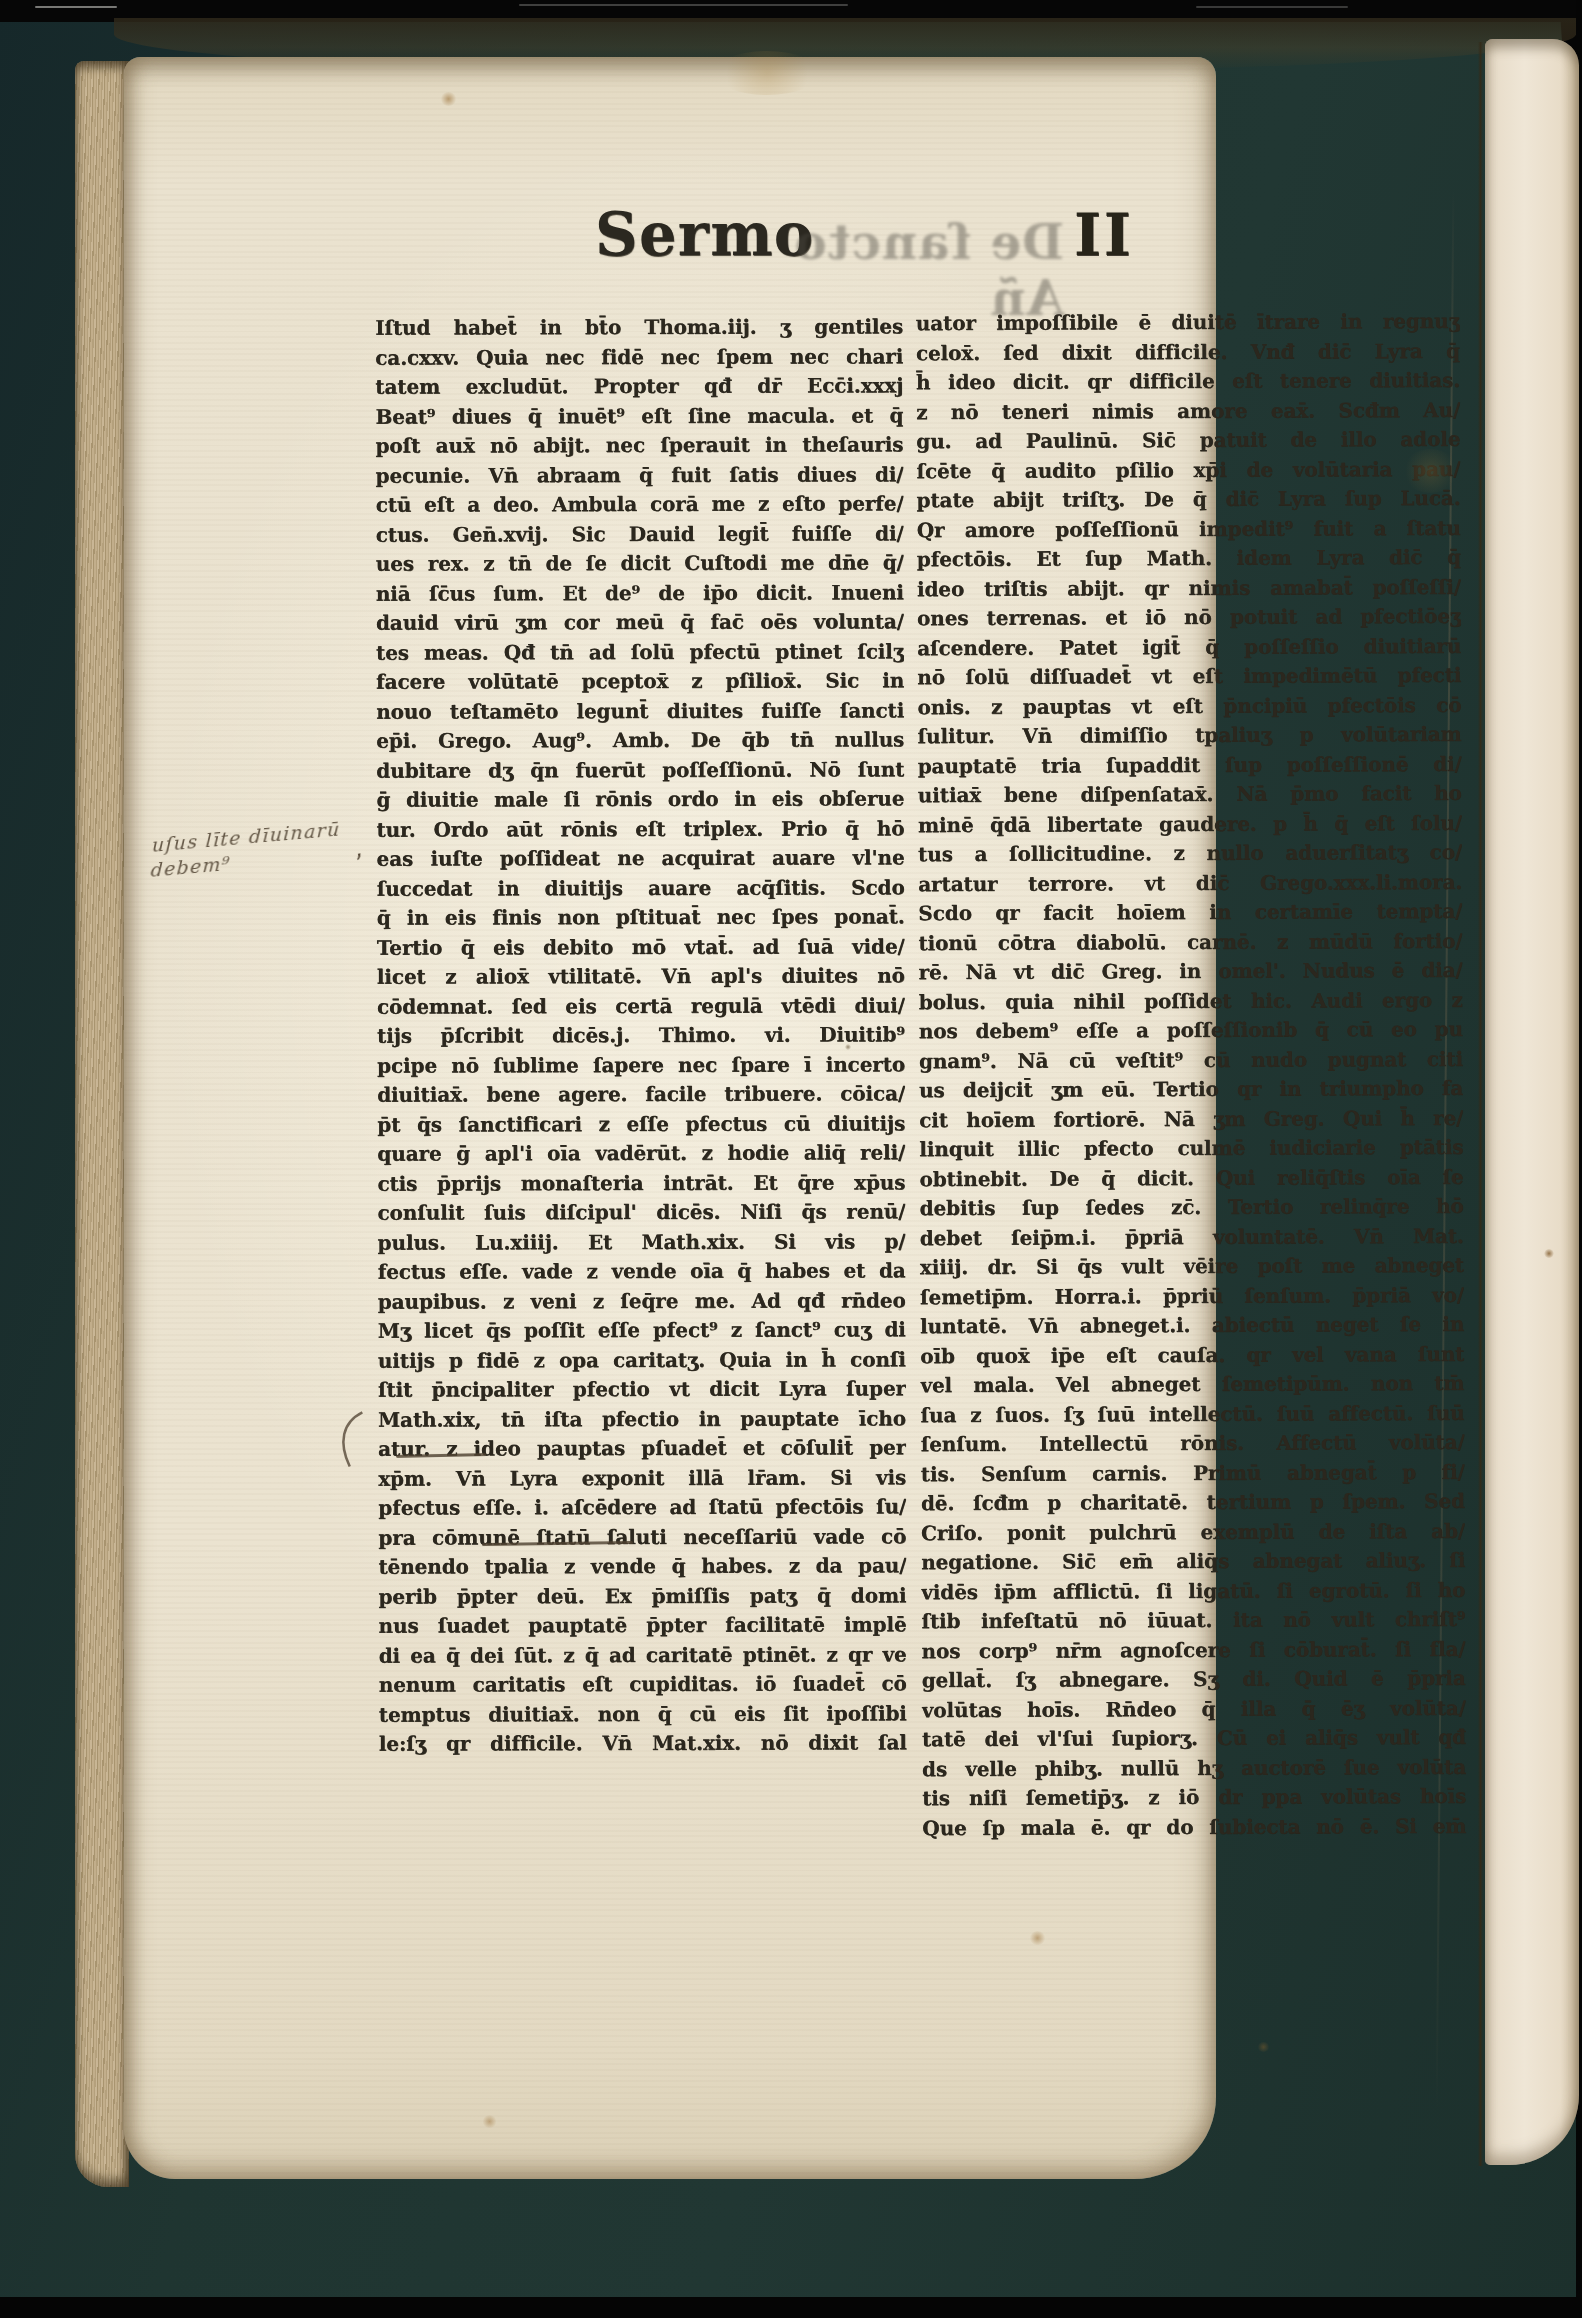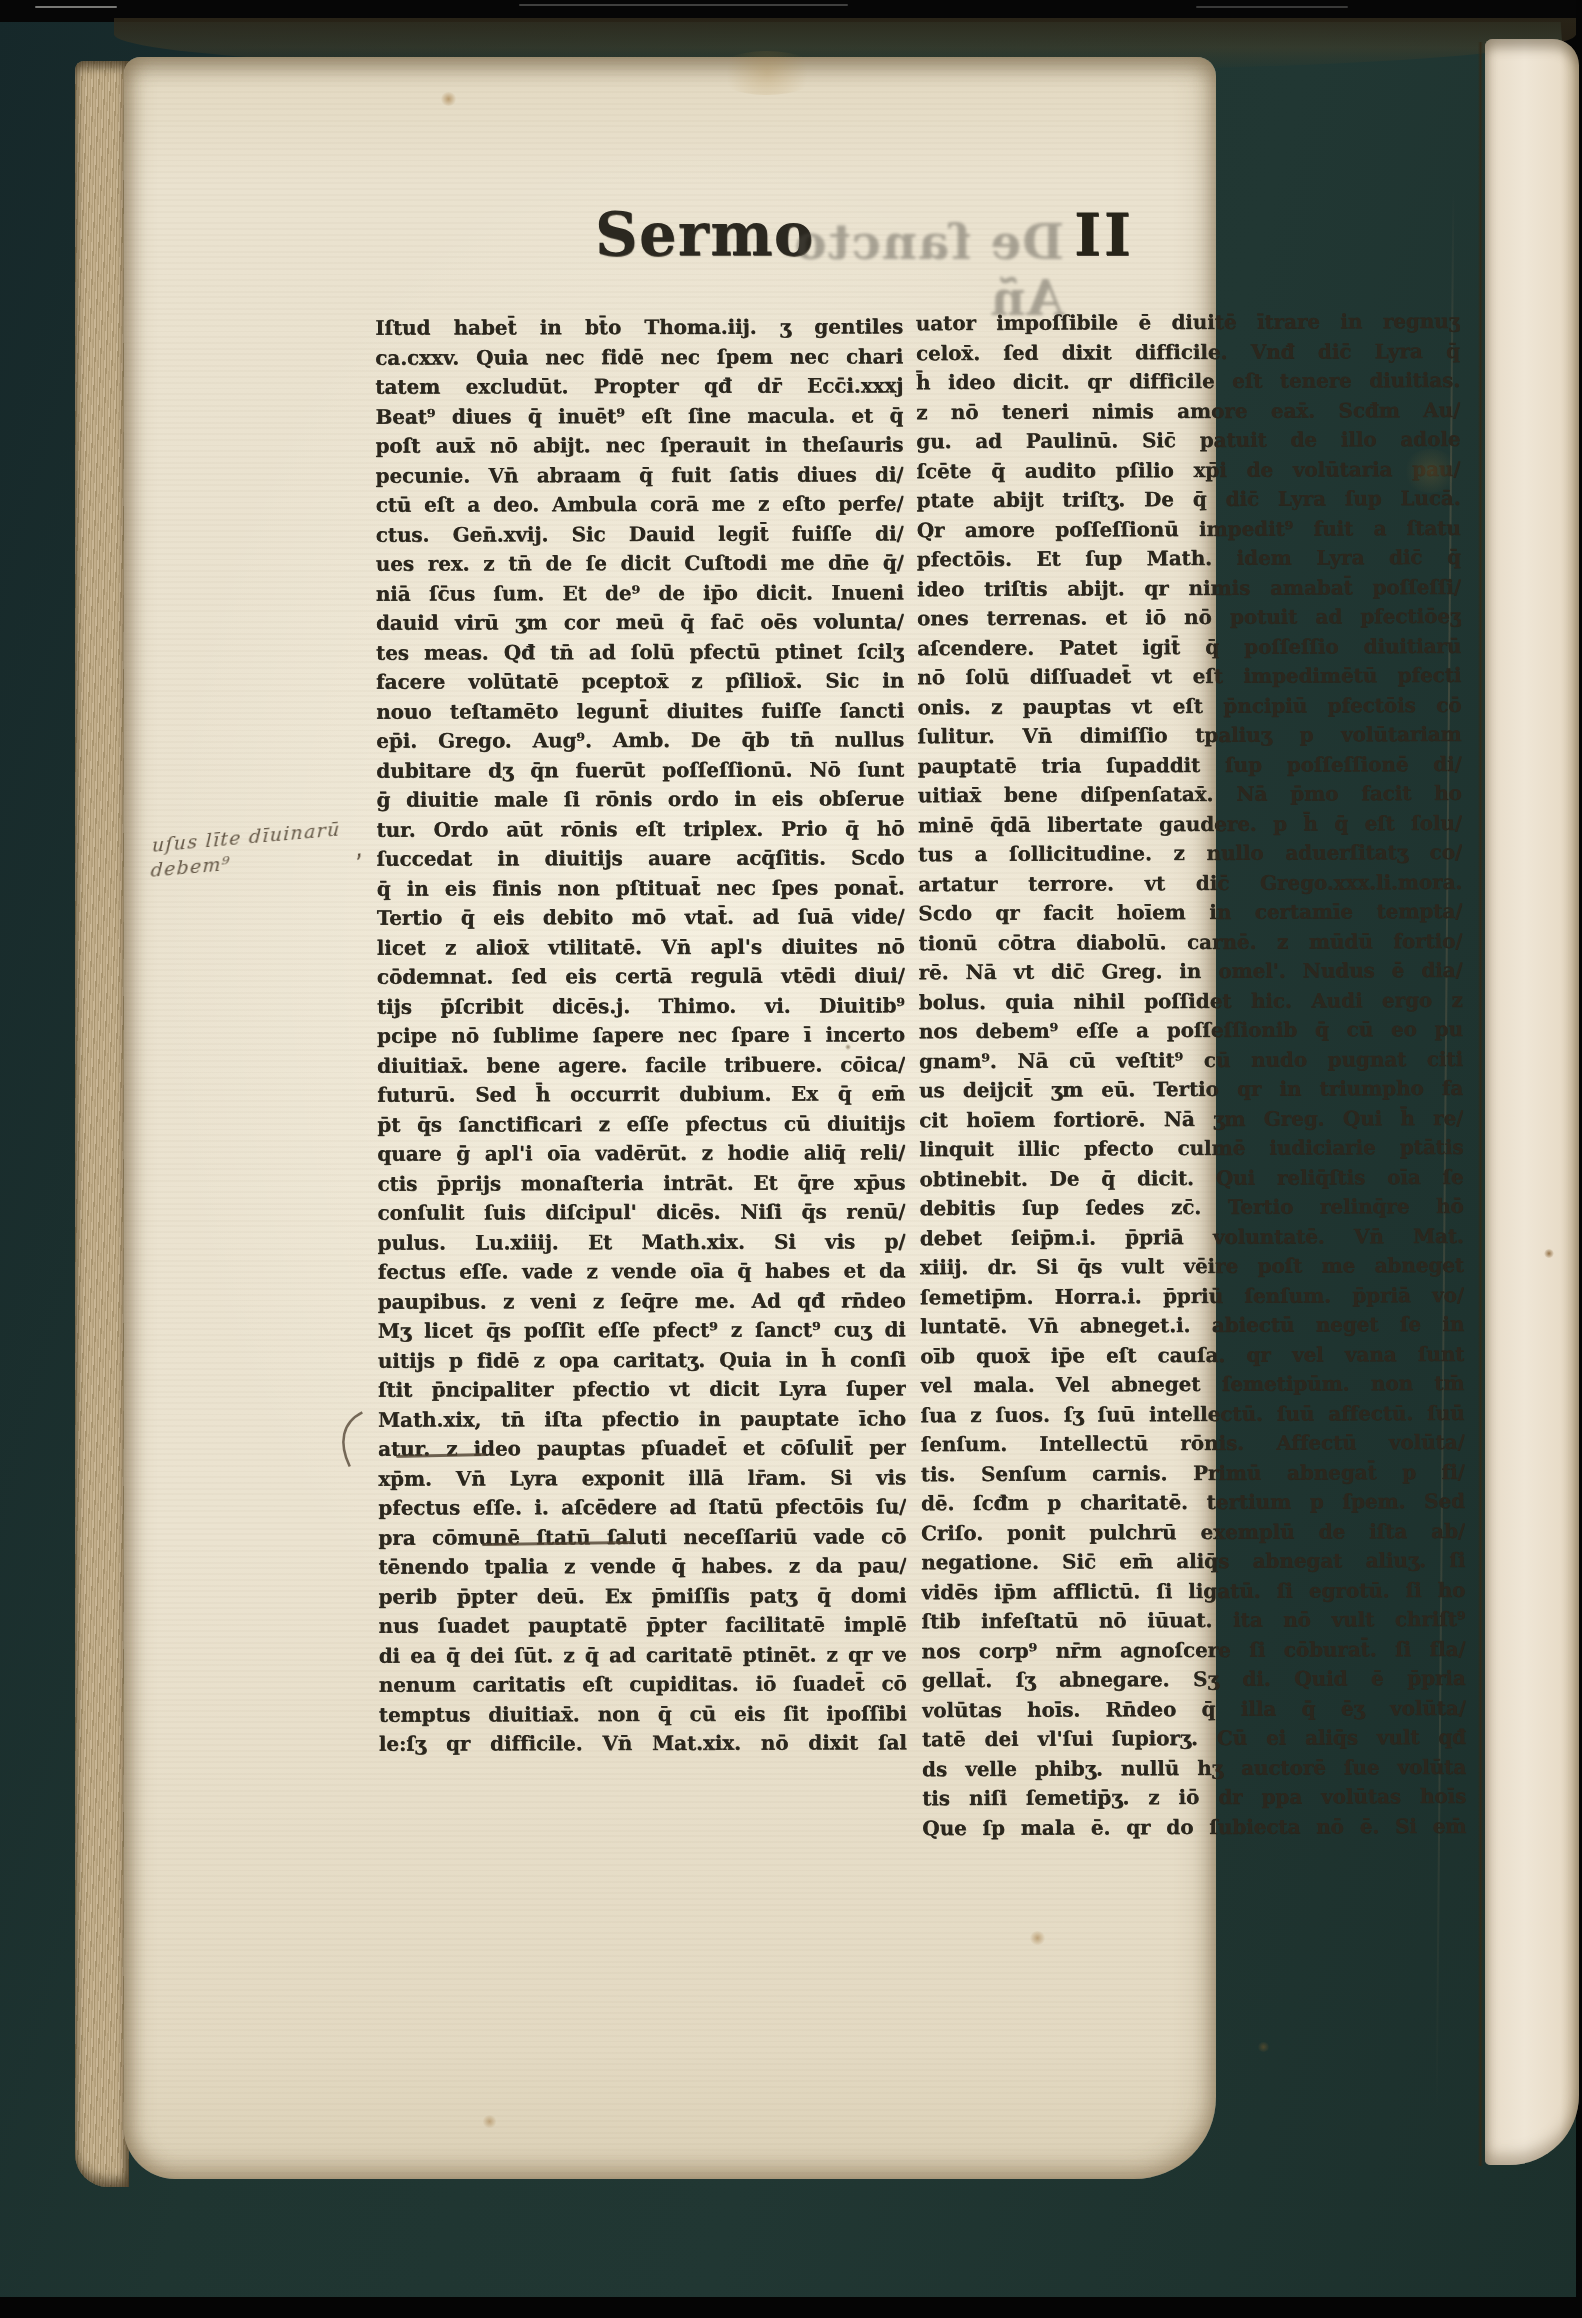--- a/index.html
+++ b/index.html
@@ -108,29 +108,29 @@
         <div class="tl">ues rex. z tn̄ de ſe dicit Cuſtodi me dn̄e q̄/</div>
         <div class="tl">niā ſc̄us ſum. Et de⁹ de ip̄o dicit. Inueni</div>
         <div class="tl">dauid virū ʒm cor meū q̄ fac̄ oēs volunta/</div>
         <div class="tl">tes meas. Qđ tn̄ ad ſolū pfectū ptinet ſcilʒ</div>
         <div class="tl">facere volūtatē pceptox̄ z pſiliox̄. Sic in</div>
         <div class="tl">nouo teſtamēto legunt̄ diuites fuiſſe ſancti</div>
         <div class="tl">ep̄i. Grego. Aug⁹. Amb. De q̄b tn̄ nullus</div>
         <div class="tl">dubitare dʒ q̄n fuerūt poſſeſſionū. Nō ſunt</div>
         <div class="tl">ḡ diuitie male ſi rōnis ordo in eis obſerue</div>
         <div class="tl">tur. Ordo aūt rōnis eſt triplex. Prio q̄ hō</div>
+        <div class="tl">eas iuſte poſſideat ne acquirat auare vl'ne</div>
         <div class="tl">ſuccedat in diuitijs auare acq̄ſitis. Scdo</div>
         <div class="tl">q̄ in eis finis non pſtituat̄ nec ſpes ponat̄.</div>
         <div class="tl">Tertio q̄ eis debito mō vtat̄. ad ſuā vide/</div>
         <div class="tl">licet z aliox̄ vtilitatē. Vn̄ apl's diuites nō</div>
         <div class="tl">cōdemnat. ſed eis certā regulā vtēdi diui/</div>
         <div class="tl">tijs p̄ſcribit dicēs.j. Thimo. vi. Diuitib⁹</div>
         <div class="tl">pcipe nō ſublime ſapere nec ſpare ī incerto</div>
         <div class="tl">diuitiax̄. bene agere. facile tribuere. cōica/</div>
-        <div class="tl">futurū. Sed h̄ occurrit dubium. Ex q̄ em̄</div>
         <div class="tl">p̄t q̄s ſanctificari z eſſe pfectus cū diuitijs</div>
         <div class="tl">quare ḡ apl'i oīa vadērūt. z hodie aliq̄ reli/</div>
         <div class="tl">ctis p̄prijs monaſteria intrāt. Et q̄re xp̄us</div>
         <div class="tl">conſulit ſuis diſcipul' dicēs. Niſi q̄s renū/</div>
         <div class="tl">pulus. Lu.xiiij. Et Math.xix. Si vis p/</div>
         <div class="tl">fectus eſſe. vade z vende oīa q̄ habes et da</div>
         <div class="tl">paupibus. z veni z ſeq̄re me. Ad qđ rn̄deo</div>
         <div class="tl">Mʒ licet q̄s poſſit eſſe pfect⁹ z ſanct⁹ cuʒ di</div>
         <div class="tl">uitijs p fidē z opa caritatʒ. Quia in h̄ conſi</div>
         <div class="tl">ſtit p̄ncipaliter pfectio vt dicit Lyra ſuper</div>

